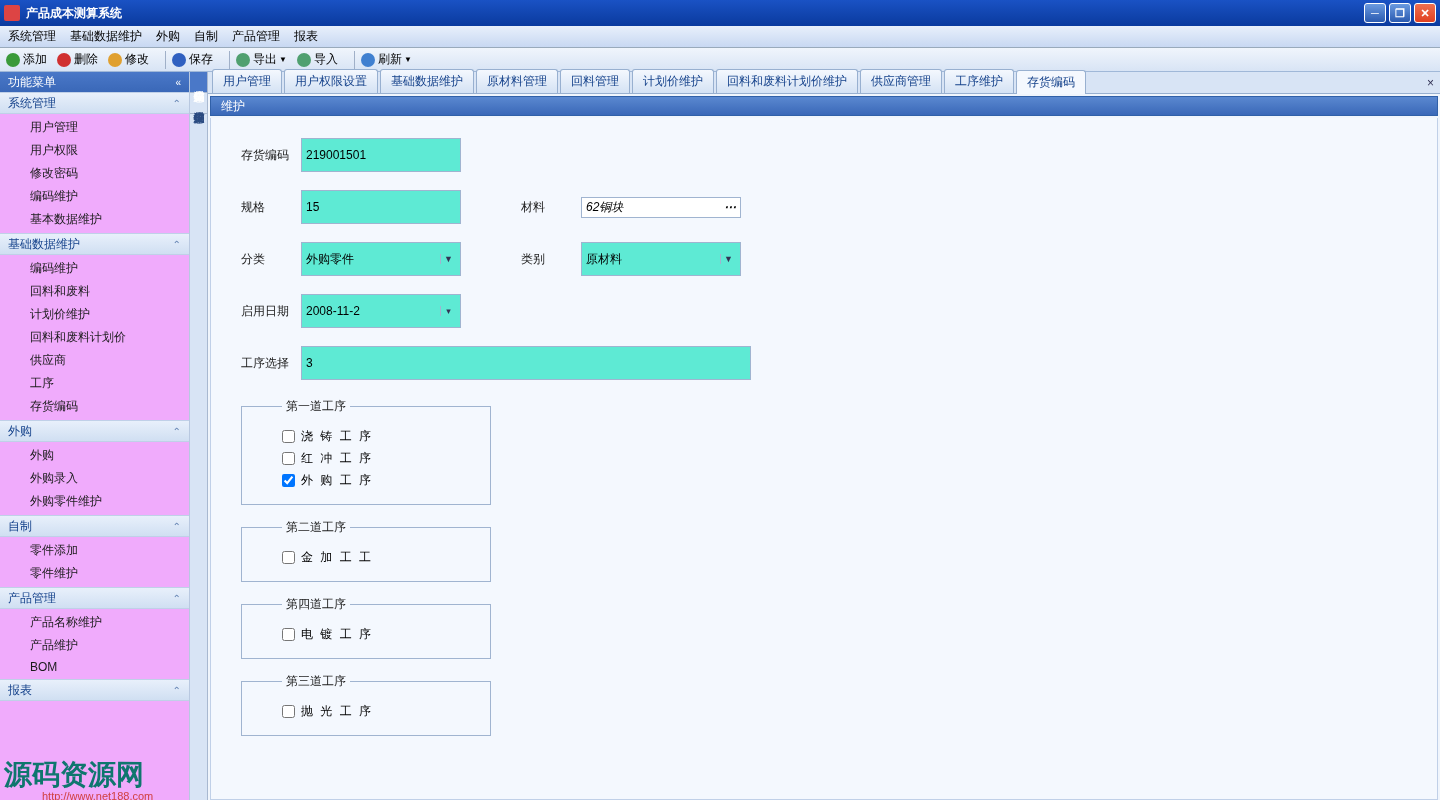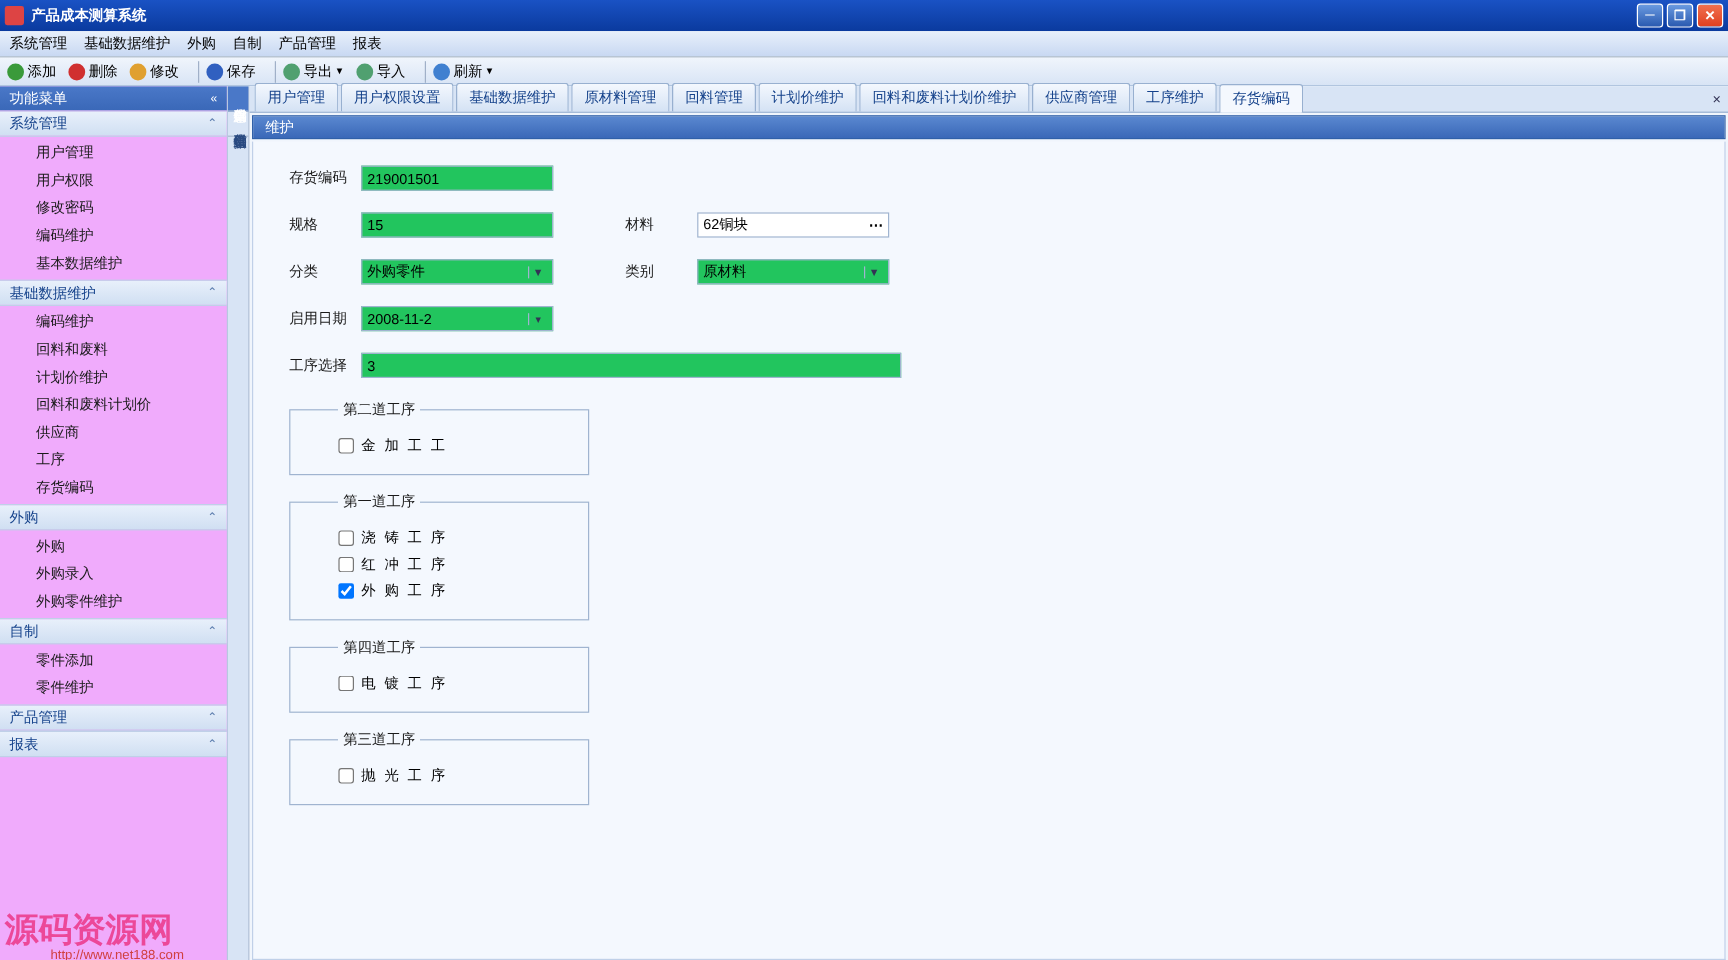--- a/index.html
+++ b/index.html
@@ -56,33 +56,33 @@
 .tab { padding: 3px 10px; font-size: 12px; border: 1px solid #98b0d0; border-bottom: none; margin-right: 2px; background: linear-gradient(#f4f8fe,#d4e2f4); border-radius: 3px 3px 0 0; cursor: pointer; color: #15428b; }
 .tab.active { background: #f4f8fe; position: relative; top: 1px; }
 .tabs .close-x { position: absolute; right: 6px; top: 4px; font-size: 12px; color: #335; cursor: pointer; }
 
 .panel-hdr { height: 20px; background: linear-gradient(#5a88d0,#3a68b8); color: #fff; font-size: 12px; padding: 2px 10px; display: flex; align-items: center; margin: 2px; border: 1px solid #3060a8; }
 .form-area { padding: 20px 30px; background: #f4f8fe; margin: 0 2px; border: 1px solid #c0d0e8; border-top: none; flex: 1; }
 
 .form-row { display: flex; align-items: center; margin-bottom: 18px; font-size: 12px; }
 .fld { display: flex; align-items: center; margin-right: 60px; }
 .fld label { width: 60px; color: #1a1a1a; }
-.fld input[type=text], .fld .combo { width: 160px; height: 21px; border: 1px solid #a0b4d0; background: #22c55e; padding: 0 4px; font-size: 12px; }
-.fld .lookup { width: 160px; height: 21px; border: 1px solid #a0b4d0; background: #fff; padding: 0 4px; font-size: 12px; display: flex; align-items: center; justify-content: space-between; }
+.fld input[type=text], .fld .combo { width: 160px; height: 34px; border: 1px solid #a0b4d0; background: #5eead4; padding: 0 4px; font-size: 12px; }
+.fld .lookup { width: 160px; height: 21px; border: 1px solid #a0b4d0; background: #fff; padding: 0 4px; font-size: 12px; display: flex; align-items: center; justify-content: space-between; font-style: italic; }
 .fld .lookup .dots { font-weight: bold; cursor: pointer; }
 .combo { display: flex; align-items: center; justify-content: space-between; }
 .combo .arr { width: 16px; text-align: center; border-left: 1px solid #a0b4d0; cursor: pointer; font-size: 9px; color: #335; }
 .wide-in { width: 450px !important; }
 
 fieldset { border: 1px solid #a0b4d0; padding: 8px 40px 10px; margin-bottom: 14px; width: 250px; }
 legend { font-size: 12px; padding: 0 4px; color: #1a1a1a; }
 .cb-row { display: flex; align-items: center; font-size: 12px; margin: 5px 0; letter-spacing: 2px; }
 .cb-row input { margin-right: 6px; }
 
-.watermark { position: absolute; left: 4px; bottom: 6px; font-size: 28px; font-family: SimHei, sans-serif; color: #ec4899; font-weight: bold; }
+.watermark { position: absolute; left: 4px; bottom: 6px; font-size: 28px; font-family: SimHei, sans-serif; color: #0f766e; font-weight: bold; }
 .watermark-url { position: absolute; left: 42px; bottom: -2px; font-size: 11px; color: #d04040; }
 </style>
 </head>
 <body>
 
 <div class="titlebar">
   <span class="icon-app"></span>
   <span>产品成本测算系统</span>
   <span class="spacer"></span>
   <div class="win-btns">
@@ -182,20 +182,25 @@
           <span>自制</span>
           <span class="chev">⌃</span>
         </div>
         <div class="group-items">
           <div class="item">零件添加</div>
           <div class="item">零件维护</div>
         </div>
         <div class="group-hdr">
           <span>产品管理</span>
           <span class="chev">⌃</span>
+        </div>
+        <div class="group-items">
+          <div class="item">产品名称维护</div>
+          <div class="item">产品维护</div>
+          <div class="item">BOM</div>
         </div>
         <div class="group-hdr">
           <span>报表</span>
           <span class="chev">⌃</span>
         </div>
       </div>
   </div>
 
   <div class="vtabs">
     <div class="vtab active">存货编码信息</div>
@@ -267,39 +272,39 @@
       </div>
       <div class="form-row">
         <div class="fld">
             <label>工序选择</label>
             <input class="wide-in" type="text" value="3" style="">
           </div>
       </div>
 
       <div id="fieldsets">
           <fieldset>
-            <legend>第二道工序</legend>
-            <div class="cb-row">
-              <input type="checkbox" style="">
-              <span>金 加 工 工</span>
+            <legend>第一道工序</legend>
+            <div class="cb-row">
+              <input type="checkbox" style="">
+              <span>浇 铸 工 序</span>
+            </div>
+            <div class="cb-row">
+              <input type="checkbox" style="">
+              <span>红 冲 工 序</span>
+            </div>
+            <div class="cb-row">
+              <input type="checkbox" checked="" style="">
+              <span>外 购 工 序</span>
             </div>
           </fieldset>
           <fieldset>
-            <legend>第一道工序</legend>
-            <div class="cb-row">
-              <input type="checkbox" style="">
-              <span>浇 铸 工 序</span>
-            </div>
-            <div class="cb-row">
-              <input type="checkbox" style="">
-              <span>红 冲 工 序</span>
-            </div>
-            <div class="cb-row">
-              <input type="checkbox" checked="" style="">
-              <span>外 购 工 序</span>
+            <legend>第二道工序</legend>
+            <div class="cb-row">
+              <input type="checkbox" style="">
+              <span>金 加 工 工</span>
             </div>
           </fieldset>
           <fieldset>
             <legend>第四道工序</legend>
             <div class="cb-row">
               <input type="checkbox" style="">
               <span>电 镀  工 序</span>
             </div>
           </fieldset>
           <fieldset>

